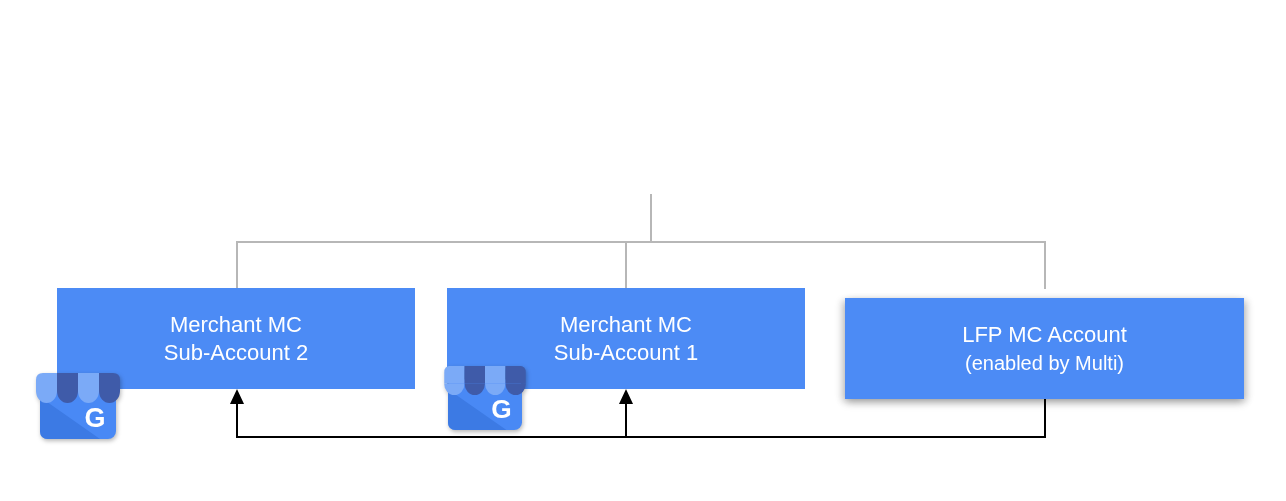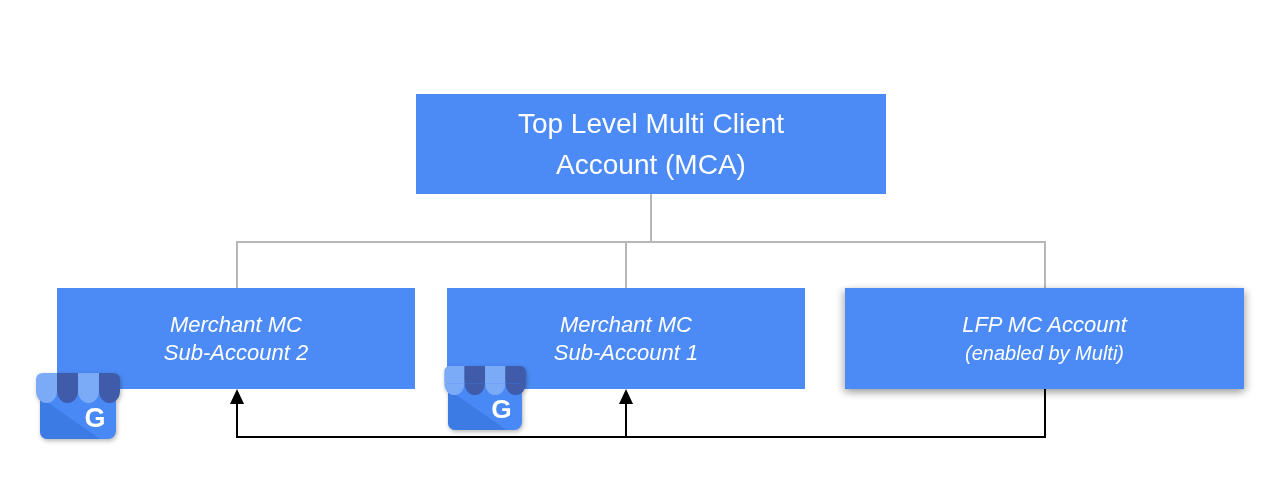--- a/index.html
+++ b/index.html
@@ -7,25 +7,25 @@
     position:relative; width:1286px; height:501px; background:#ffffff;
     font-family:"Liberation Sans", sans-serif; overflow:hidden;
   }
   .lines-layer { position:absolute; left:0; top:0; width:1286px; height:501px; z-index:0; }
   .node {
     position:absolute; background:#4C8BF5; color:#ffffff;
     display:flex; flex-direction:column; justify-content:center; align-items:center;
     text-align:center; z-index:1;
   }
   .node-root { left:416px; top:94px; width:470px; height:100px; font-size:28px; line-height:41px; }
-  .node-child { top:288px; height:101px; font-size:22px; line-height:28px;font-style:italic; }
+  .node-child { top:288px; height:101px; font-size:22px; line-height:28px; }
   .node-sub1 { left:57px;  width:358px; }
   .node-sub2 { left:447px; width:358px; }
   .node-lfp  { left:845px; width:399px;
-               box-shadow: 0 4px 8px rgba(0,0,0,0.22), -4px 2px 7px rgba(0,0,0,0.12), 4px 2px 7px rgba(0,0,0,0.12); }
+               box-shadow: 0 4px 8px rgba(0,0,0,0.22), -4px 2px 7px rgba(0,0,0,0.12), 4px 2px 7px rgba(0,0,0,0.12); margin-top: 10px; }
   .node-lfp .line2 { font-size:20px; }
   .biz-icon { position:absolute; z-index:2; filter:drop-shadow(1px 2px 2px rgba(0,0,0,0.28)); }
   .biz-icon-1 { left:36px;  top:367px; }
   .biz-icon-2 { left:444px; top:360px; }
 </style>
 </head>
 <body>
 
 <div class="canvas">
 
@@ -59,24 +59,20 @@
         <rect x="63" y="6" width="21" height="18" fill="#3F5BA9"></rect>
       </g>
       <path d="M0 24 a10.5 12 0 0 0 21 0 Z" fill="#7BAAF7"></path>
       <path d="M21 24 a10.5 12 0 0 0 21 0 Z" fill="#3F5BA9"></path>
       <path d="M42 24 a10.5 12 0 0 0 21 0 Z" fill="#7BAAF7"></path>
       <path d="M63 24 a10.5 12 0 0 0 21 0 Z" fill="#3F5BA9"></path>
       <text x="59" y="60" text-anchor="middle" font-size="27" font-weight="bold" font-family="Liberation Sans, sans-serif" fill="#FFFFFF">G</text>
     </symbol>
   </svg>
 
-  <div class="node node-root">
-    <span class="line1">Top Level Multi Client</span>
-    <span class="line2">Account (MCA)</span>
-  </div>
 
   <div class="node node-child node-sub1">
     <span class="line1">Merchant MC</span>
     <span class="line2">Sub-Account 2</span>
   </div>
   <div class="node node-child node-sub2">
     <span class="line1">Merchant MC</span>
     <span class="line2">Sub-Account 1</span>
   </div>
   <div class="node node-child node-lfp">

